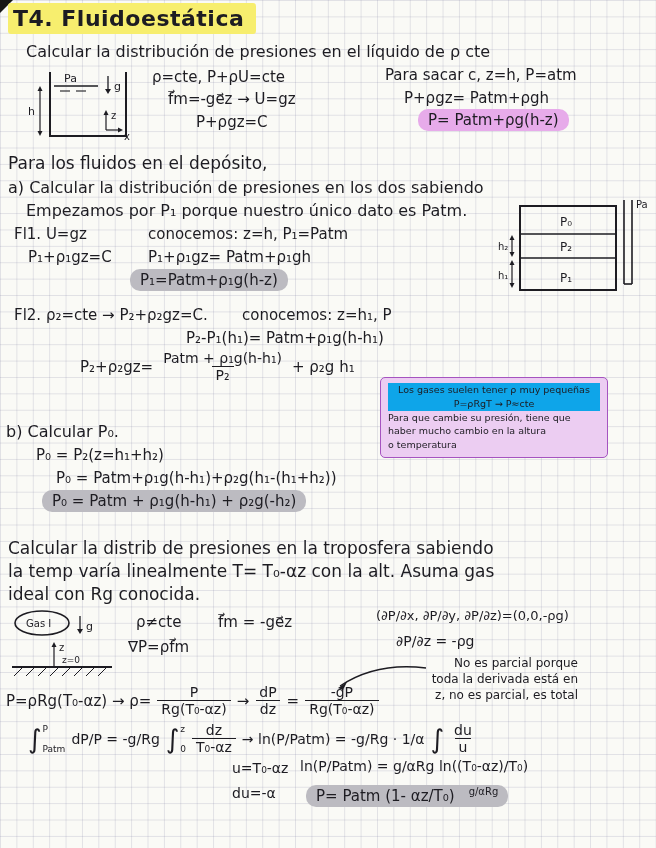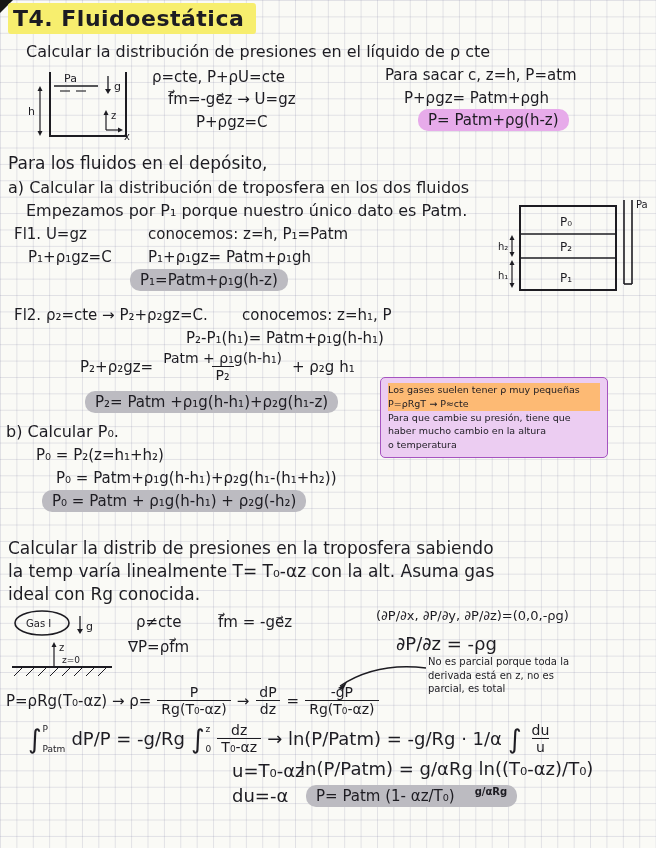--- a/index.html
+++ b/index.html
@@ -9,41 +9,41 @@
     position:relative; width:656px; height:848px; overflow:hidden;
     background-color:#fafaf6;
     background-image:
       linear-gradient(to right, rgba(125,125,160,0.20) 1px, transparent 1px),
       linear-gradient(to bottom, rgba(125,125,160,0.20) 1px, transparent 1px);
     background-size:16.4px 16.4px;
   }
   .line { position:absolute; white-space:nowrap; font-size:15px; line-height:1.2; }
   .fs17 { font-size:17px; }
   .fs16 { font-size:16px; }
-  .fs14 { font-size:18px; }
+  .fs14 { font-size:14px; }
   .fs13 { font-size:13px; }
-  .fs9  { font-size:10px; line-height:1.35; white-space:normal; }
+  .fs9  { font-size:12px; line-height:1.35; white-space:normal;text-align:right; }
   .title { font-size:22px; font-weight:bold; letter-spacing:0.5px; }
   .hl-yellow { background:#f7ee6e; padding:3px 12px 3px 5px; border-radius:3px; }
   .hl-purple { background:#e7abea; padding:2px 10px; border-radius:10px; }
   .hl-gray   { background:#bcbbc1; padding:2px 10px; border-radius:10px; }
   .notebox {
     position:absolute; background:#eccdf2; border:1.6px solid #a554c0;
     border-radius:5px; padding:5px 7px; width:228px;
   }
   .notebox .nline { display:block; font-size:9.5px; line-height:1.45; }
-  .notebox .nhl { background:#fdba74; }
+  .notebox .nhl { background:#0ea5e9;text-align:center; }
   .eqrow { position:absolute; display:flex; align-items:center; gap:6px; white-space:nowrap; font-size:15px; }
   .frac { display:inline-flex; flex-direction:column; align-items:center; line-height:1.15; font-size:14px; }
   .frac .num { padding:0 4px; }
   .frac .den { border-top:1.5px solid #1d1c22; padding:0 4px; }
   .int { display:inline-flex; align-items:center; }
   .int-sym { font-size:26px; line-height:0.85; }
   .lims { display:inline-flex; flex-direction:column; justify-content:space-between; height:30px; font-size:9px; margin-left:1px; }
-  .result-exp { font-size:10px; vertical-align:super; margin-left:20px;font-weight:bold; }
+  .result-exp { font-size:10px; vertical-align:super; margin-left:14px; }
   svg text { fill:#1d1c22; font-family:"DejaVu Sans",sans-serif; }
   .corner { position:absolute; left:0; top:0; width:0; height:0;
     border-top:13px solid #161616; border-right:13px solid transparent; }
 </style>
 </head>
 <body>
 
 <div class="page">
 
   <div class="corner"></div>
@@ -79,21 +79,21 @@
   <div class="line" style="left:168px;top:90px">f⃗m=-ge⃗z → U=gz</div>
   <div class="line" style="left:196px;top:113px">P+ρgz=C</div>
 
   <div class="line" style="left:385px;top:66px">Para sacar c,  z=h, P=atm</div>
   <div class="line" style="left:404px;top:89px">P+ρgz= Patm+ρgh</div>
   <div class="line fs17" style="left:8px;top:153px">Para los fluidos en el depósito,</div>
 
   <div class="line" style="left:418px;top:111px">
     <span class="hl-purple">P= Patm+ρg(h-z)</span>
   </div>
-  <div class="line fs16" style="left:8px;top:178px">a) Calcular la distribución de troposfera en los dos fluidos</div>
+  <div class="line fs16" style="left:8px;top:178px">a) Calcular la distribución de presiones en los dos sabiendo</div>
   <div class="line fs16" style="left:26px;top:201px">Empezamos por P₁ porque nuestro único dato es Patm.</div>
 
   <svg class="line" style="left:498px;top:192px" width="158" height="112" viewBox="0 0 158 112">
     <rect x="22" y="14" width="96" height="84" fill="none" stroke="#1d1c22" stroke-width="2"></rect>
     <line x1="22" y1="42" x2="118" y2="42" stroke="#1d1c22" stroke-width="1.6"></line>
     <line x1="22" y1="66" x2="118" y2="66" stroke="#1d1c22" stroke-width="1.6"></line>
     <text x="62" y="34" font-size="12">P₀</text>
     <text x="62" y="59" font-size="12">P₂</text>
     <text x="62" y="90" font-size="12">P₁</text>
     <line x1="126" y1="8" x2="126" y2="92" stroke="#1d1c22" stroke-width="1.6"></line>
@@ -124,23 +124,20 @@
 
   <div class="eqrow" style="left:80px;top:350px">
     <span>P₂+ρ₂gz=</span>
     <span class="frac">
       <span class="num">Patm + ρ₁g(h-h₁)</span>
       <span class="den">P₂</span>
     </span>
     <span>+ ρ₂g h₁</span>
   </div>
 
-  <div class="line" style="left:85px;top:393px">
-    <span class="hl-gray">P₂= Patm +ρ₁g(h-h₁)+ρ₂g(h₁-z)</span>
-  </div>
 
   <div class="notebox" style="left:380px;top:377px">
     <span class="nline nhl">Los gases suelen tener ρ muy pequeñas</span>
     <span class="nline nhl">P=ρRgT → P≈cte</span>
     <span class="nline">Para que cambie su presión, tiene que</span>
     <span class="nline">haber mucho cambio en la altura</span>
     <span class="nline">o temperatura</span>
   </div>
 
   <div class="line fs16" style="left:6px;top:422px">b) Calcular P₀.</div>

